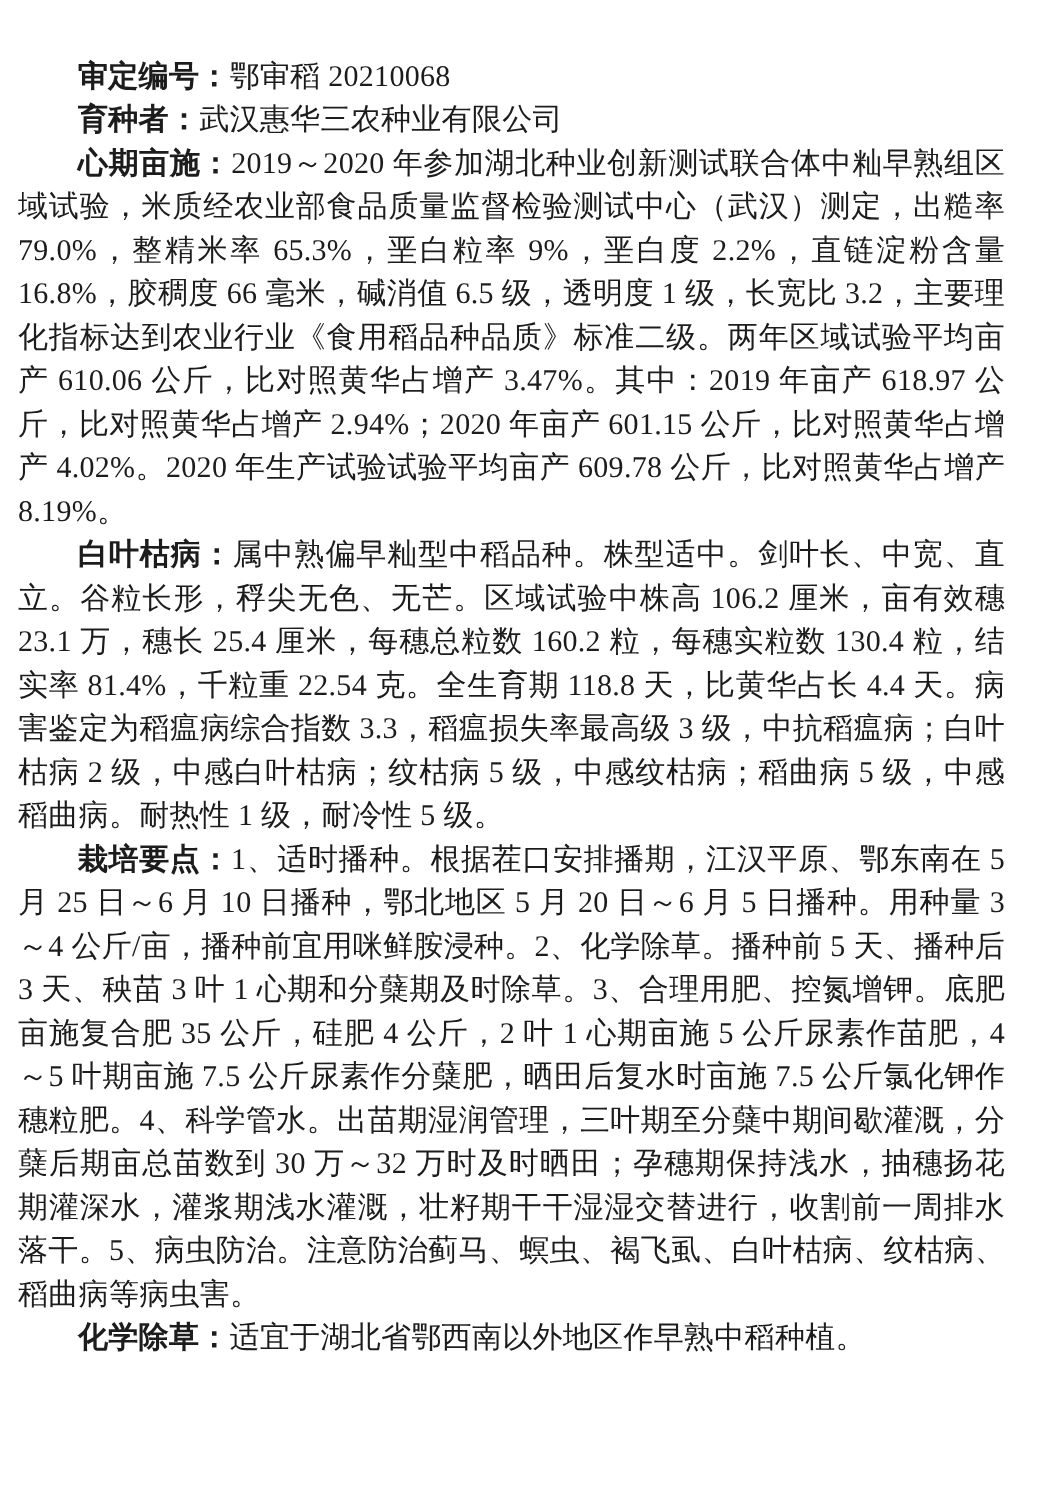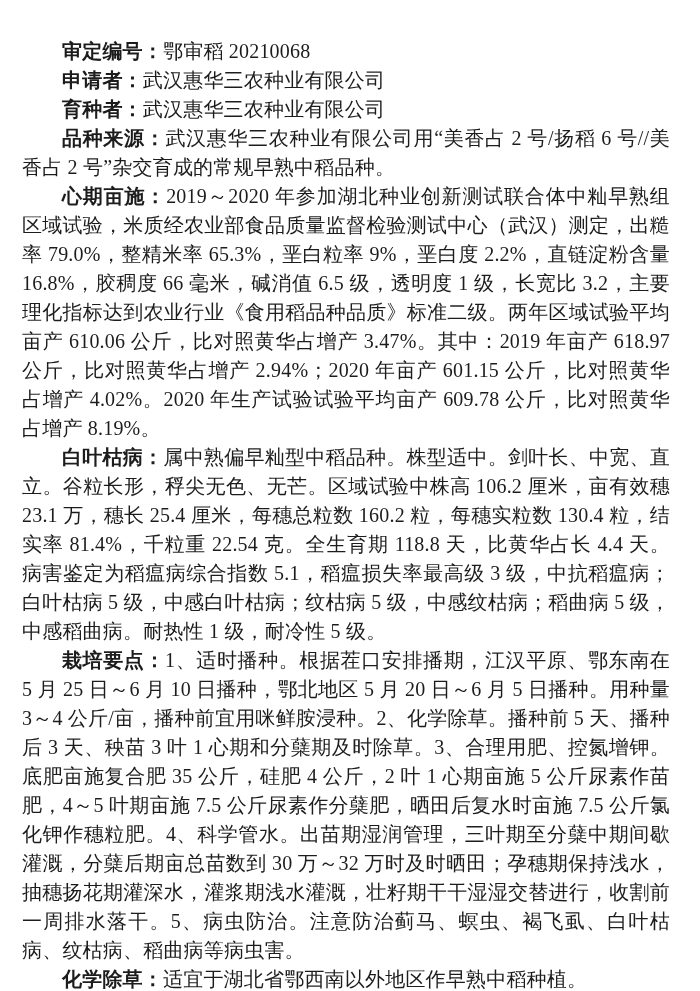--- a/index.html
+++ b/index.html
@@ -6,21 +6,21 @@
     margin: 0;
     padding: 0;
     background: #ffffff;
   }
   .page {
     position: relative;
     width: 700px;
     height: 991px;
     background: #ffffff;
     box-sizing: border-box;
-    padding: 37px 30px 0 22px;
+    padding: 37px 30px 0 12px;
     overflow: hidden;
     font-family: "Liberation Serif", "DejaVu Serif", serif;
     color: #1c1c1c;
   }
   .para {
     margin: 0;
     font-size: 20px;
     line-height: 29px;
     text-align: justify;
     text-indent: 2em;
@@ -30,27 +30,25 @@
     font-weight: bold;
   }
 </style>
 </head>
 <body>
 
 <div class="page">
 
   <p class="para"><span class="lbl">审定编号：</span><span>鄂审稻 20210068</span></p>
 
-  <p class="para"><span class="lbl">申请者：</span><span>武汉惠华三农种业有限公司</span></p>
 
   <p class="para"><span class="lbl">育种者：</span><span>武汉惠华三农种业有限公司</span></p>
 
-  <p class="para"><span class="lbl">品种来源：</span><span>武汉惠华三农种业有限公司用“美香占 2 号/扬稻 6 号//美香占 2 号”杂交育成的常规早熟中稻品种。</span></p>
 
   <p class="para"><span class="lbl">心期亩施：</span><span>2019～2020 年参加湖北种业创新测试联合体中籼早熟组区域试验，米质经农业部食品质量监督检验测试中心（武汉）测定，出糙率 79.0%，整精米率 65.3%，垩白粒率 9%，垩白度 2.2%，直链淀粉含量 16.8%，胶稠度 66 毫米，碱消值 6.5 级，透明度 1 级，长宽比 3.2，主要理化指标达到农业行业《食用稻品种品质》标准二级。两年区域试验平均亩产 610.06 公斤，比对照黄华占增产 3.47%。其中：2019 年亩产 618.97 公斤，比对照黄华占增产 2.94%；2020 年亩产 601.15 公斤，比对照黄华占增产 4.02%。2020 年生产试验试验平均亩产 609.78 公斤，比对照黄华占增产 8.19%。</span></p>
 
-  <p class="para"><span class="lbl">白叶枯病：</span><span>属中熟偏早籼型中稻品种。株型适中。剑叶长、中宽、直立。谷粒长形，稃尖无色、无芒。区域试验中株高 106.2 厘米，亩有效穗 23.1 万，穗长 25.4 厘米，每穗总粒数 160.2 粒，每穗实粒数 130.4 粒，结实率 81.4%，千粒重 22.54 克。全生育期 118.8 天，比黄华占长 4.4 天。病害鉴定为稻瘟病综合指数 5.1，稻瘟损失率最高级 3 级，中抗稻瘟病；白叶枯病 5 级，中感白叶枯病；纹枯病 5 级，中感纹枯病；稻曲病 5 级，中感稻曲病。耐热性 1 级，耐冷性 5 级。</span></p>
+  <p class="para"><span class="lbl">白叶枯病：</span><span>属中熟偏早籼型中稻品种。株型适中。剑叶长、中宽、直立。谷粒长形，稃尖无色、无芒。区域试验中株高 106.2 厘米，亩有效穗 23.1 万，穗长 25.4 厘米，每穗总粒数 160.2 粒，每穗实粒数 130.4 粒，结实率 81.4%，千粒重 22.54 克。全生育期 118.8 天，比黄华占长 4.4 天。病害鉴定为稻瘟病综合指数 3.3，稻瘟损失率最高级 3 级，中抗稻瘟病；白叶枯病 2 级，中感白叶枯病；纹枯病 5 级，中感纹枯病；稻曲病 5 级，中感稻曲病。耐热性 1 级，耐冷性 5 级。</span></p>
 
   <p class="para"><span class="lbl">栽培要点：</span><span>1、适时播种。根据茬口安排播期，江汉平原、鄂东南在 5 月 25 日～6 月 10 日播种，鄂北地区 5 月 20 日～6 月 5 日播种。用种量 3～4 公斤/亩，播种前宜用咪鲜胺浸种。2、化学除草。播种前 5 天、播种后 3 天、秧苗 3 叶 1 心期和分蘖期及时除草。3、合理用肥、控氮增钾。底肥亩施复合肥 35 公斤，硅肥 4 公斤，2 叶 1 心期亩施 5 公斤尿素作苗肥，4～5 叶期亩施 7.5 公斤尿素作分蘖肥，晒田后复水时亩施 7.5 公斤氯化钾作穗粒肥。4、科学管水。出苗期湿润管理，三叶期至分蘖中期间歇灌溉，分蘖后期亩总苗数到 30 万～32 万时及时晒田；孕穗期保持浅水，抽穗扬花期灌深水，灌浆期浅水灌溉，壮籽期干干湿湿交替进行，收割前一周排水落干。5、病虫防治。注意防治蓟马、螟虫、褐飞虱、白叶枯病、纹枯病、稻曲病等病虫害。</span></p>
 
   <p class="para"><span class="lbl">化学除草：</span><span>适宜于湖北省鄂西南以外地区作早熟中稻种植。</span></p>
 
 </div>
 
 </body></html>

